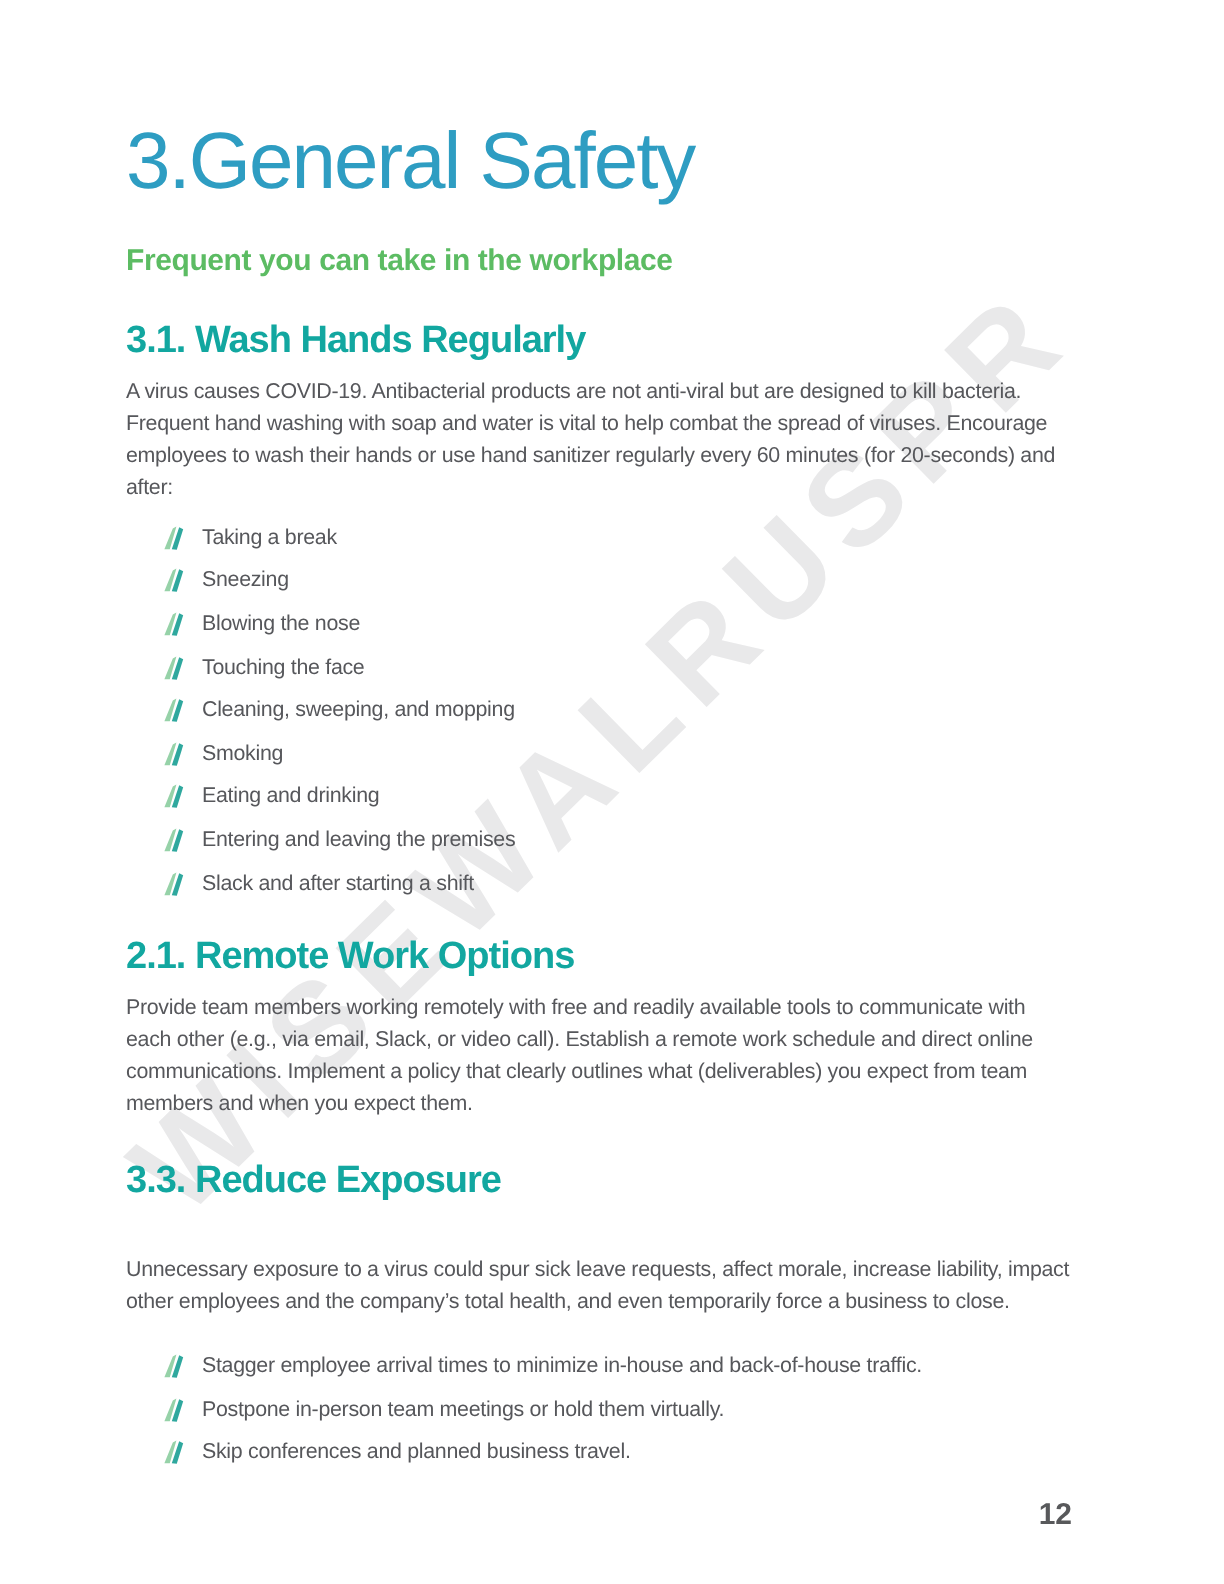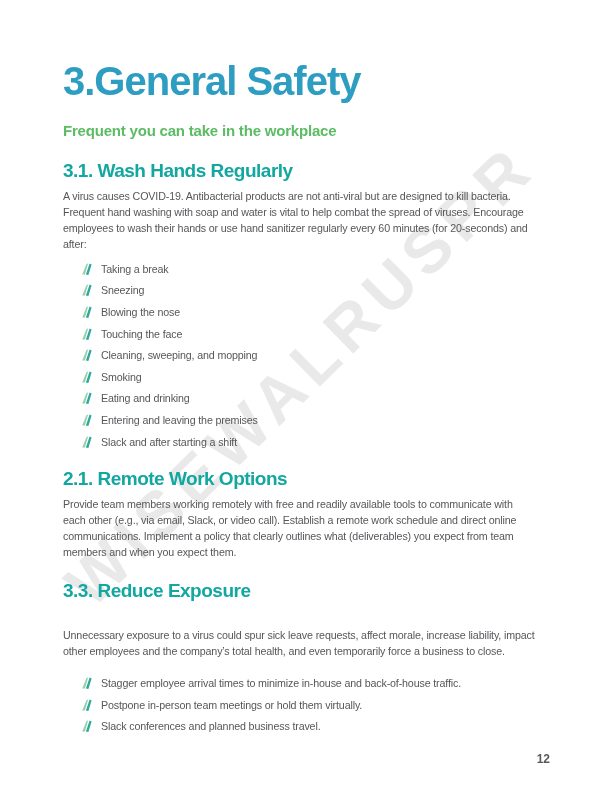--- a/index.html
+++ b/index.html
@@ -36,21 +36,21 @@
   .content {
     position: relative;
     z-index: 1;
     padding: 60px 14px 0 63px;
     width: 612px;
   }
 
   .title {
     font-size: 40px;
     line-height: 42px;
-    font-weight: 700;
+    font-weight: 400;
     letter-spacing: -1px;
     color: var(--title_color, #2e9dc2);
   }
 
   .subtitle {
     margin-top: 20px;
     font-size: 15px;
     line-height: 18px;
     font-weight: 700;
     letter-spacing: -0.2px;
@@ -97,23 +97,23 @@
   }
   .bullet-icon svg { display: block; }
   .bullet-text {
     font-size: 10.7px;
     letter-spacing: -0.15px;
     color: var(--body_color, #56575b);
   }
 
   .page-number {
     position: absolute;
-    right: 62px;
+    right: 76px;
     bottom: 26px;
-    font-size: 12px;
+    font-size: 15px;
     font-weight: 700;
     color: var(--page_number_color, #58595b);
     z-index: 1;
   }
 </style>
 </head>
 <body>
 
 <div class="page">
 
@@ -258,21 +258,21 @@
     <span class="bullet-text">Postpone in-person team meetings or hold them virtually.</span>
   </li>
 
   <li class="bullet">
     <span class="bullet-icon">
       <svg width="10" height="12" viewBox="0 0 10 12" xmlns="http://www.w3.org/2000/svg">
         <path d="M0.2,11.6 L4.4,1.2 L6.2,0.2 L2.9,11.6 Z" fill="#96D2A8"></path>
         <path d="M3.9,11.6 L7.6,0.6 L9.6,1.6 L6.4,11.9 Z" fill="#2FA89E"></path>
       </svg>
     </span>
-    <span class="bullet-text">Slack conferences and planned business travel.</span>
+    <span class="bullet-text">Skip conferences and planned business travel.</span>
   </li>
 </ul>
     </section>
 
   </div>
 
   <div class="page-number">12</div>
 
 </div>
 

